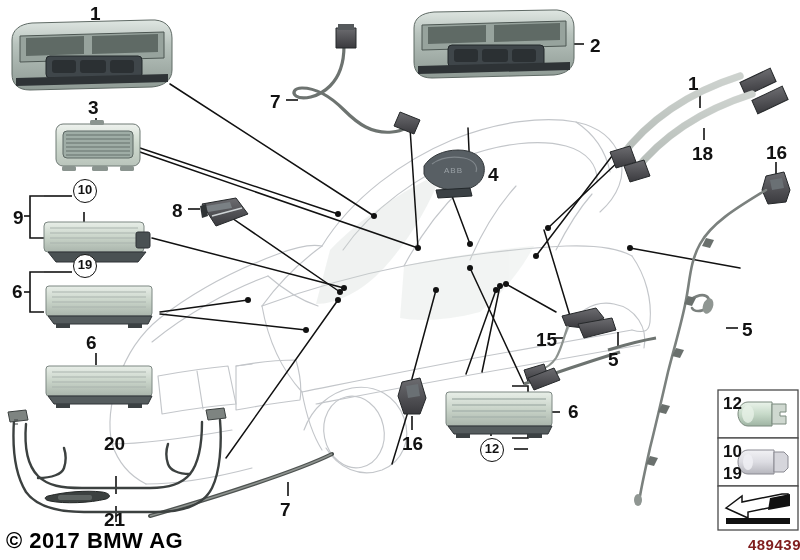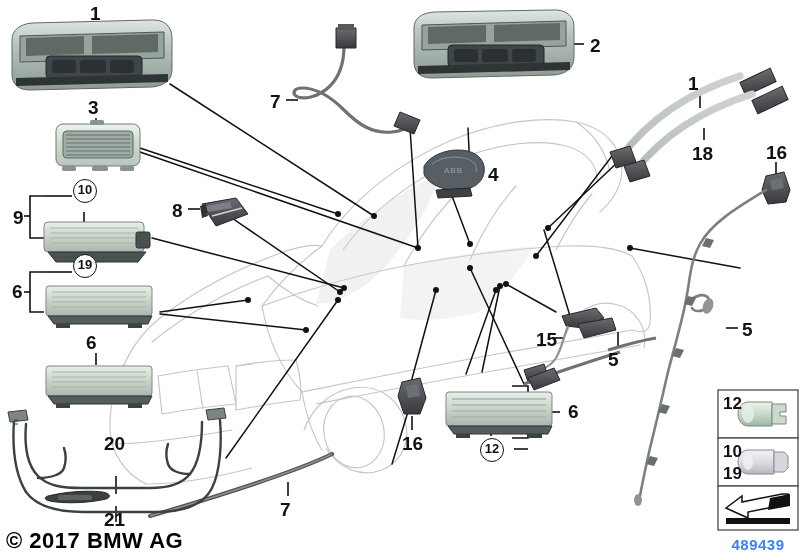--- a/index.html
+++ b/index.html
@@ -7,22 +7,22 @@
        font-family:"Liberation Sans",sans-serif;color:#000;}
   #stage{position:absolute;left:0;top:0;width:800px;height:560px;}
   svg#sheet{position:absolute;left:0;top:0;width:800px;height:560px;}
   .callout{position:absolute;font-weight:bold;font-size:19px;line-height:19px;
            color:#111;letter-spacing:0px;white-space:nowrap;}
   .circnum{position:absolute;width:22px;height:22px;border:1.6px solid #111;
            border-radius:50%;background:#fff;font-weight:bold;font-size:13px;
            line-height:19px;text-align:center;color:#111;}
   .copy{position:absolute;left:6px;top:528px;font-size:22px;font-weight:bold;
         letter-spacing:0.5px;}
-  .drawno{position:absolute;left:715px;top:536px;width:86px;text-align:center;
-          font-size:15px;font-weight:bold;letter-spacing:0.5px;color:#3b82f6;}
+  .drawno{position:absolute;left:715px;top:536px;width:86px;text-align:right;
+          font-size:15px;font-weight:bold;letter-spacing:0.5px;color:#7f1d1d;}
   .legendnum{position:absolute;font-weight:bold;font-size:17px;color:#111;}
 </style>
 </head>
 <body>
 
 <div id="stage">
 
 <svg id="sheet" viewBox="0 0 800 560">
   <defs>
     <linearGradient id="lensG" x1="0" y1="0" x2="0" y2="1">

